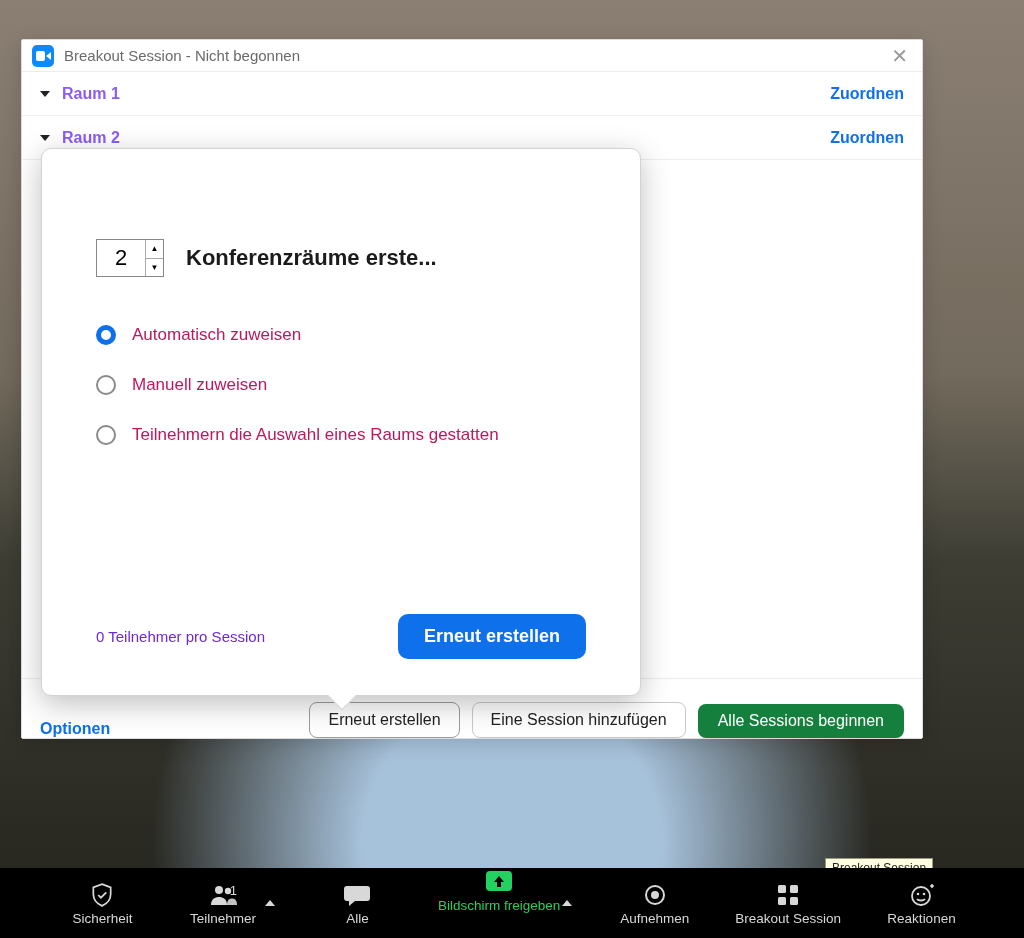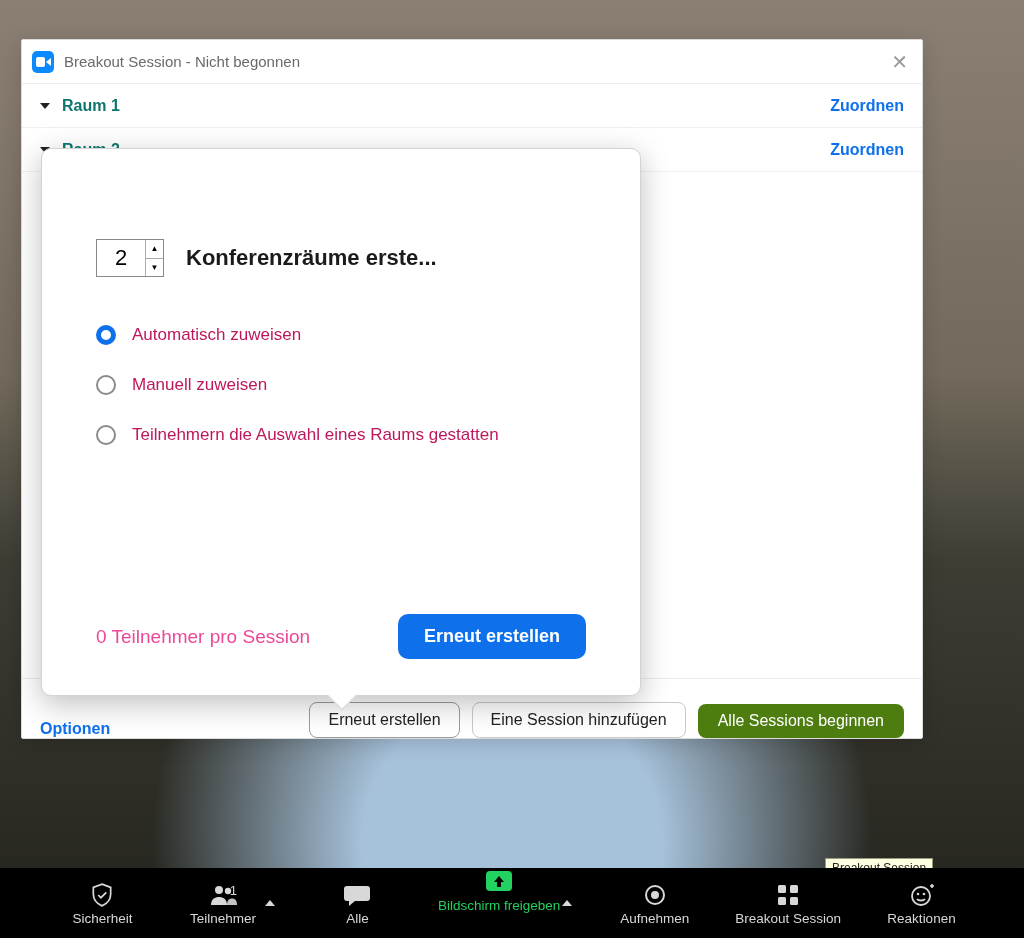--- a/index.html
+++ b/index.html
@@ -19,21 +19,21 @@
     position: absolute;
     left: 21px; top: 39px;
     width: 902px; height: 700px;
     background: #ffffff;
     border: 1px solid #dcdcdc;
     border-radius: 2px;
     box-shadow: 0 4px 20px rgba(0,0,0,.15);
     display: flex; flex-direction: column;
   }
   .win-titlebar {
-    height: 44px;
+    height: 32px;
     display: flex; align-items: center;
     padding: 0 14px 0 10px;
     border-bottom: 1px solid #ececec;
   }
   .zoom-icon {
     width: 22px; height: 22px; border-radius: 5px;
     background: #0b8aff;
     position: relative; margin-right: 10px;
     flex: 0 0 auto;
   }
@@ -57,41 +57,41 @@
     height: 44px; display: flex; align-items: center;
     padding: 0 18px;
     border-bottom: 1px solid #efefef;
     font-size: 16px;
   }
   .room-row .caret {
     width: 0; height: 0; margin-right: 12px;
     border-left: 5px solid transparent; border-right: 5px solid transparent;
     border-top: 6px solid #222;
   }
-  .room-row .room-name { font-weight: 600; color: #0f766e; flex: 1 1 auto; }
+  .room-row .room-name { font-weight: 600; color: #8b5cf6; flex: 1 1 auto; }
   .room-row .assign { color: #0e71eb; font-weight: 600; cursor: pointer; }
 
   .win-body-spacer { flex: 1 1 auto; }
 
   .win-footer {
     height: 60px;
     display: flex; align-items: flex-end;
     padding: 0 18px;
     border-top: 1px solid #ececec;
     gap: 12px;
   }
   .link-btn { color: #0e71eb; font-weight: 600; cursor: pointer; font-size: 16px; }
   .flex-spacer { flex: 1 1 auto; }
   .ghost-btn {
     border: 1px solid #c9c9c9; background: #fff; border-radius: 8px;
     padding: 8px 18px; font-size: 16px; color: #222; cursor: pointer;
   }
   .ghost-btn.current { border-color: #9c9c9c; }
   .primary-btn {
-    background: #4d7c0f; color: #fff; border: none; border-radius: 8px;
+    background: #15803d; color: #fff; border: none; border-radius: 8px;
     padding: 8px 20px; font-size: 16px; font-weight: 500; cursor: pointer;
   }
 
   
   .popover {
     position: absolute;
     left: 41px; top: 148px;
     width: 600px; height: 548px;
     background: #fff;
     border: 1px solid #d3d3d3;
@@ -134,21 +134,21 @@
   .radio-row .rb {
     width: 20px; height: 20px; border-radius: 50%;
     border: 2px solid #8a8a8a; position: relative; flex: 0 0 auto;
   }
   .radio-row.selected .rb { border-color: #0e71eb; border-width: 5px; }
 
   .pop-footer {
     margin-top: auto;
     display: flex; align-items: center; justify-content: space-between;
   }
-  .pop-footer .count { color: #ec4899; font-size: 19px; }
+  .pop-footer .count { color: #6d28d9; font-size: 15px; }
   .pop-primary {
     background: #0e71eb; color: #fff; border: none; border-radius: 10px;
     padding: 12px 26px; font-size: 18px; font-weight: 600; cursor: pointer;
   }
 
   
   .hover-tip {
     position: absolute;
     left: 825px; top: 858px;
     background: #ffffe1; border: 1px solid #9a9a7a;

